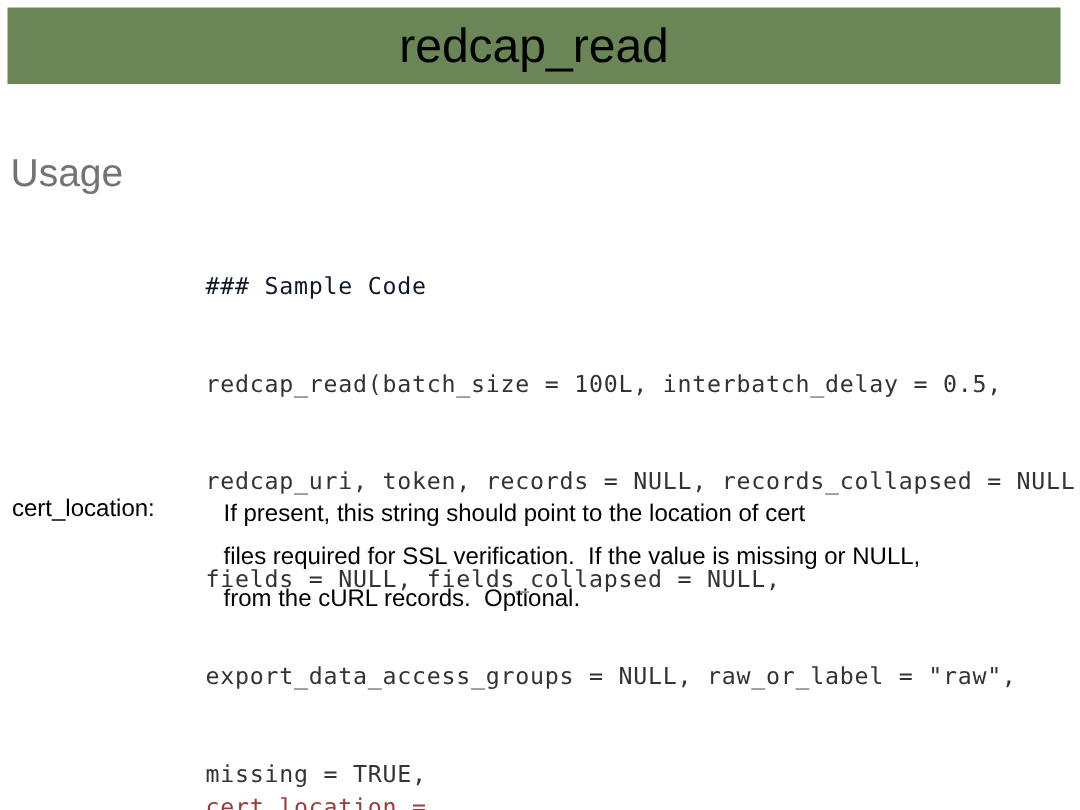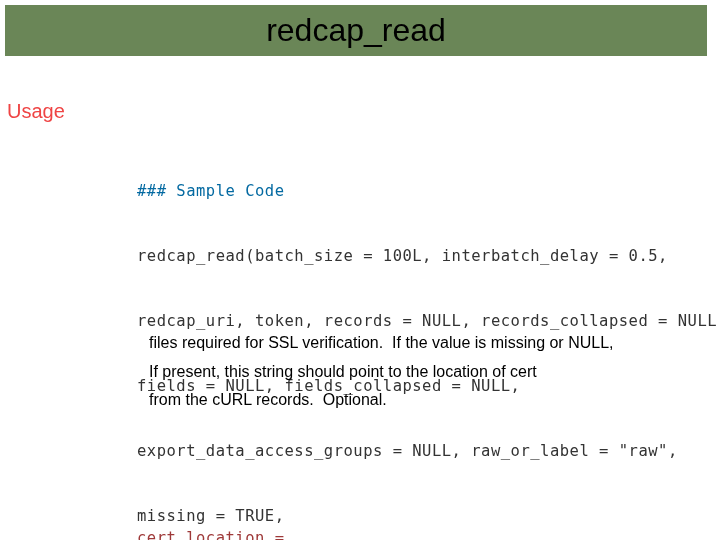--- a/index.html
+++ b/index.html
@@ -30,23 +30,23 @@
     font-size: 32px;
     font-weight: 400;
     color: #000000;
     letter-spacing: 0px;
   }
   .usage-heading {
     position: absolute;
     left: 7px;
     top: 100px;
     margin: 0;
-    font-size: 20px;
+    font-size: 26px;
     font-weight: 400;
-    color: #ef4444;
+    color: #737373;
   }
   .code-block {
     position: absolute;
     left: 78px;
     top: 159px;
     font-family: "DejaVu Sans Mono", "Liberation Mono", monospace;
     font-size: 15.5px;
     letter-spacing: 0.5px;
     line-height: 21.7px;
     color: #333333;
@@ -76,21 +76,21 @@
 <div class="slide">
 
   <header class="title-bar" style="background-color: rgb(106, 134, 87);">
     <h1>redcap_read</h1>
   </header>
 
   <h2 class="usage-heading">Usage</h2>
 
   <div class="code-block">
     <div class="code-line">
-      <span style="color: #0369a1;">### Sample Code</span>
+      <span style="color: #0f172a;">### Sample Code</span>
     </div>
     <div class="code-line">
       <span>redcap_read(batch_size = 100L, interbatch_delay = 0.5,</span>
     </div>
     <div class="code-line">
       <span>redcap_uri, token, records = NULL, records_collapsed = NULL,</span>
     </div>
     <div class="code-line">
       <span>fields = NULL, fields_collapsed = NULL,</span>
     </div>
@@ -98,20 +98,21 @@
       <span>export_data_access_groups = NULL, raw_or_label = "raw",</span>
     </div>
     <div class="code-line">
       <span>missing = TRUE, </span>
       <span style="color: rgb(158, 57, 57);">cert_location = </span>
       
       
     </div>
   </div>
 
+  <span class="definition-term">cert_location:</span>
 
   <div class="definition-desc">
+    <div class="desc-line">If present, this string should point to the location of cert</div>
     <div class="desc-line">files required for SSL verification.  If the value is missing or NULL,</div>
-    <div class="desc-line">If present, this string should point to the location of cert</div>
     <div class="desc-line">from the cURL records.  Optional.</div>
   </div>
 
 </div>
 
 </body></html>

